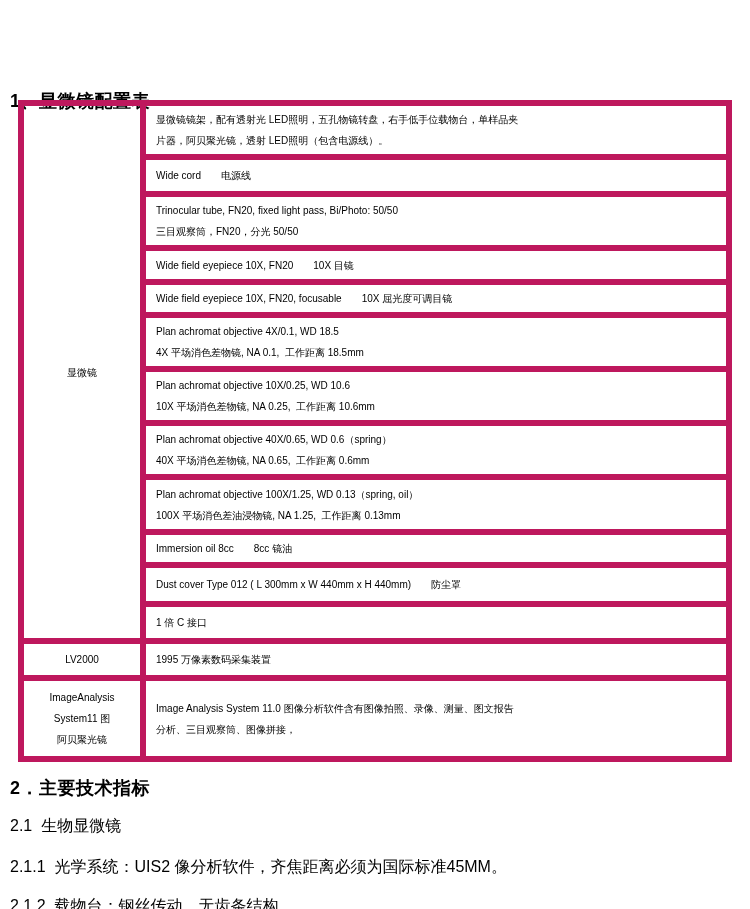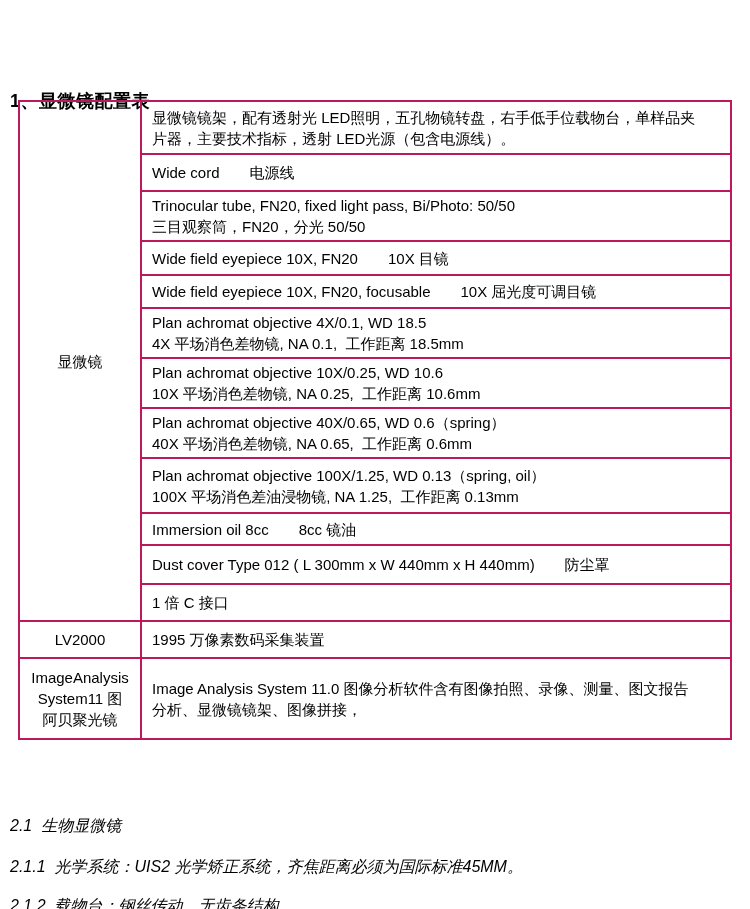--- a/index.html
+++ b/index.html
@@ -18,35 +18,35 @@
     white-space: pre-wrap;
     margin-top: 24px;
   }
 
   table.cfg {
     position: absolute; left: 18px; top: 100px;
     width: 714px;
     border-collapse: collapse; table-layout: fixed;
   }
   .cfg td {
-    border: 2px solid #be185d;
-    font-size: 15px; line-height: 21px;
+    border: 6px solid #be185d;
+    font-size: 10px; line-height: 21px;
     vertical-align: middle;
     overflow: hidden;
   }
   .cfg td.c1 { text-align: center; padding: 3px 0; }
   .cfg td.c2 { padding: 3px 10px; }
   .cell-line { white-space: pre-wrap; }
 
   .h-sec2 {
     position: absolute; left: 10px; top: 776px;
     font-size: 18px; font-weight: bold; letter-spacing: 0.5px;
     white-space: pre-wrap;
   }
-  .p-sub { position: absolute; left: 10px; font-size: 16px; white-space: pre-wrap; font-style: italic; }
+  .p-sub { position: absolute; left: 10px; font-size: 16px; white-space: pre-wrap; }
   .p-21   { top: 816px; }
   .p-211  { top: 857px; }
   .p-212  { top: 896px; }
 </style>
 </head>
 <body>
 
 <div class="page">
 
   <div class="h-main">1、显微镜配置表</div>
@@ -56,21 +56,21 @@
         <col style="width:122px">
         <col>
       </colgroup>
     <tbody>
       <tr style="height:53px">
         <td class="c1" rowspan="12">
           <div class="cell-line">显微镜</div>
         </td>
         <td class="c2">
           <div class="cell-line">显微镜镜架，配有透射光 LED照明，五孔物镜转盘，右手低手位载物台，单样品夹</div>
-          <div class="cell-line">片器，主要技术指标，透射 LED光源（包含电源线）。</div>
+          <div class="cell-line">片器，阿贝聚光镜，透射 LED照明（包含电源线）。</div>
         </td>
       </tr>
       <tr style="height:37px">
         <td class="c2">
           <div class="cell-line">Wide cord　　电源线</div>
         </td>
       </tr>
       <tr style="height:48px">
         <td class="c2">
           <div class="cell-line">Trinocular tube, FN20, fixed light pass, Bi/Photo: 50/50</div>
@@ -137,23 +137,24 @@
       </tr>
 
       <tr style="height:81px">
         <td class="c1">
           <div class="cell-line">ImageAnalysis</div>
           <div class="cell-line">System11 图</div>
           <div class="cell-line">阿贝聚光镜</div>
         </td>
         <td class="c2">
           <div class="cell-line">Image Analysis System 11.0 图像分析软件含有图像拍照、录像、测量、图文报告</div>
-          <div class="cell-line">分析、显微镜镜架、图像拼接，</div>
+          <div class="cell-line">分析、三目观察筒、图像拼接，</div>
         </td>
       </tr>
     </tbody>
   </table>
 
+  <div class="h-sec2">2．主要技术指标</div>
   <div class="p-sub p-21">2.1  生物显微镜</div>
-  <div class="p-sub p-211">2.1.1  光学系统：UIS2 光学矫正系统，齐焦距离必须为国际标准45MM。</div>
+  <div class="p-sub p-211">2.1.1  光学系统：UIS2 像分析软件，齐焦距离必须为国际标准45MM。</div>
   <div class="p-sub p-212">2.1.2  载物台：钢丝传动，无齿条结构</div>
 
 </div>
 
 </body></html>

